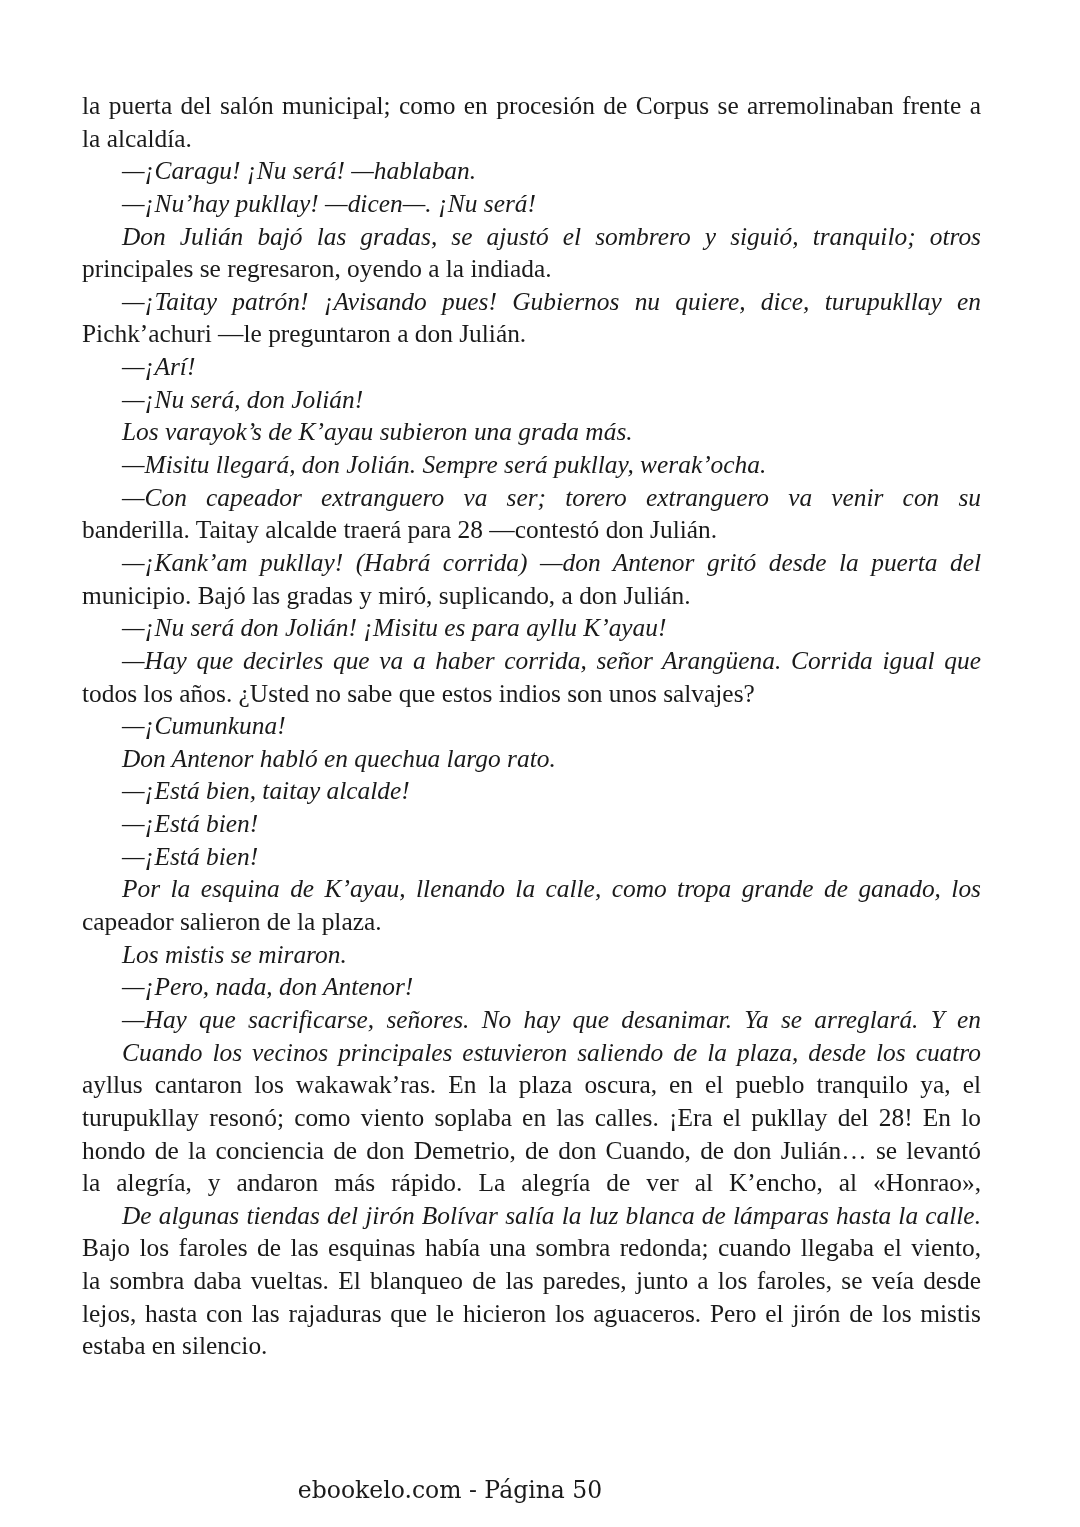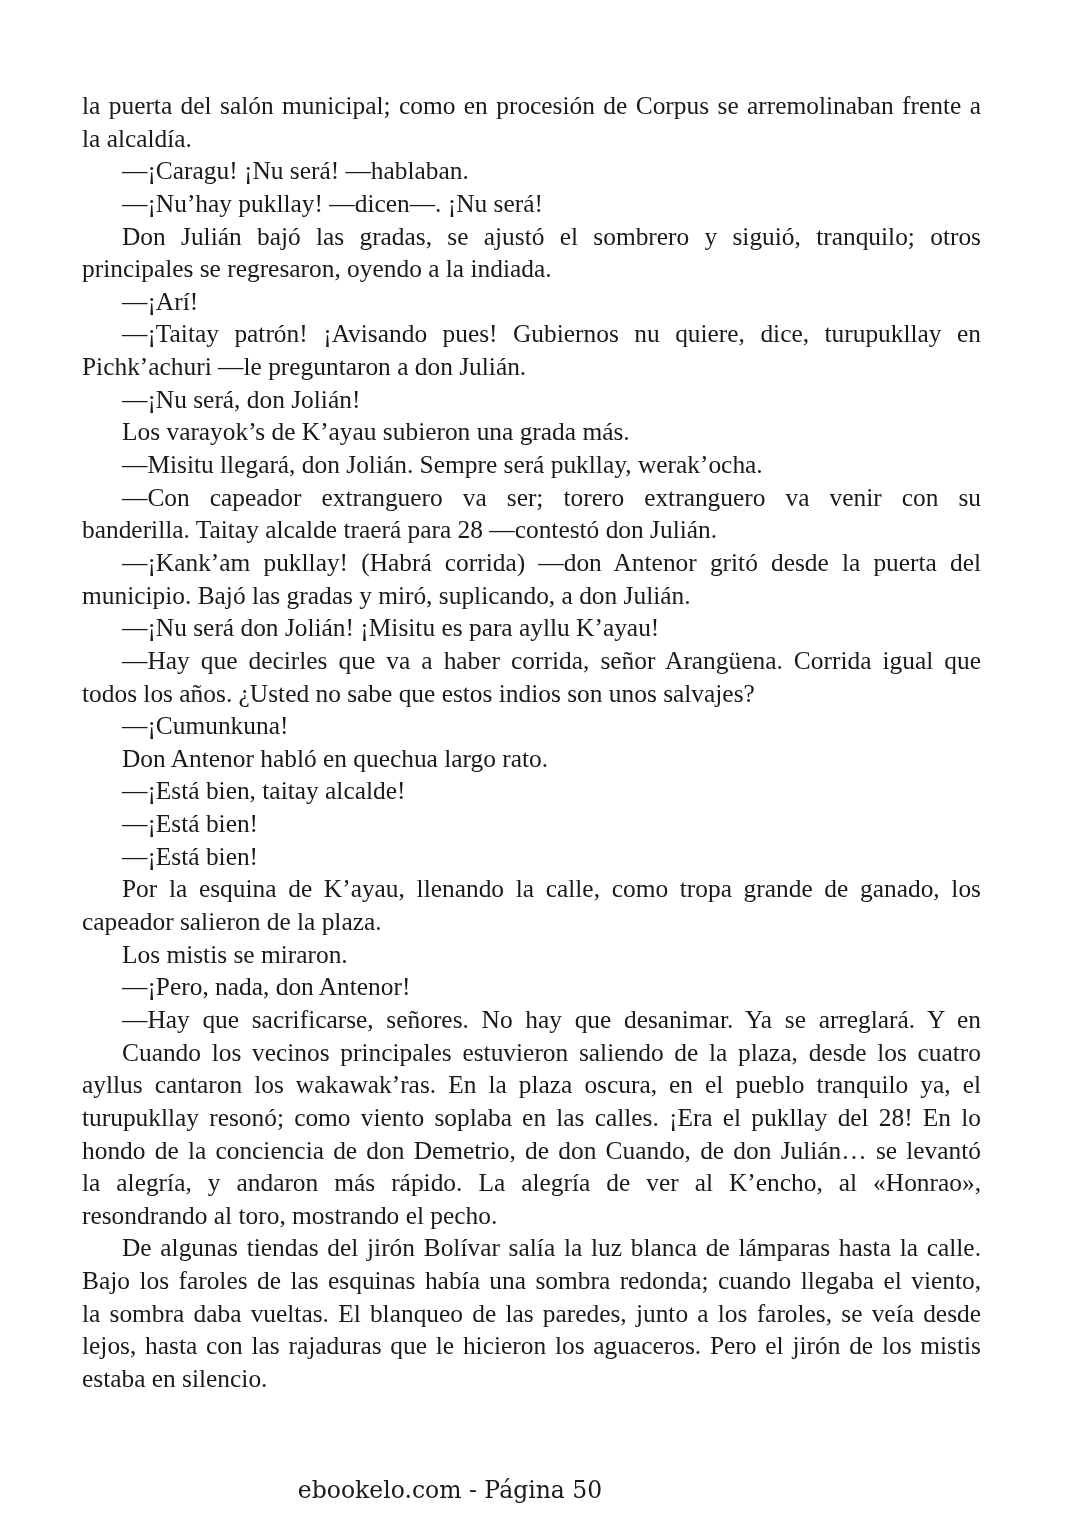--- a/index.html
+++ b/index.html
@@ -28,20 +28,21 @@
     white-space: nowrap;
     overflow: visible;
   }
   .line.just {
     text-align: justify;
     text-align-last: justify;
     white-space: normal;
   }
   .line.indent {
     padding-left: 40px;
+    font-style: italic;
   }
   .footer {
     position: absolute;
     left: 0;
     width: 900px;
     top: 1472px;
     text-align: center;
     font-family: "DejaVu Serif", serif;
     font-size: 23.5px;
     color: #1a1a1a;
@@ -60,25 +61,25 @@
       <div class="line indent">—¡Caragu! ¡Nu será! —hablaban.</div>
     </div>
     <div>
       <div class="line indent">—¡Nu’hay pukllay! —dicen—. ¡Nu será!</div>
     </div>
     <div>
       <div class="line just indent">Don Julián bajó las gradas, se ajustó el sombrero y siguió, tranquilo; otros</div>
       <div class="line">principales se regresaron, oyendo a la indiada.</div>
     </div>
     <div>
-      <div class="line indent">—¡Arí!</div>
+      <div class="line just indent">—¡Taitay patrón! ¡Avisando pues! Gubiernos nu quiere, dice, turupukllay en</div>
+      <div class="line">Pichk’achuri —le preguntaron a don Julián.</div>
     </div>
     <div>
-      <div class="line just indent">—¡Taitay patrón! ¡Avisando pues! Gubiernos nu quiere, dice, turupukllay en</div>
-      <div class="line">Pichk’achuri —le preguntaron a don Julián.</div>
+      <div class="line indent">—¡Arí!</div>
     </div>
     <div>
       <div class="line indent">—¡Nu será, don Jolián!</div>
     </div>
     <div>
       <div class="line indent">Los varayok’s de K’ayau subieron una grada más.</div>
     </div>
     <div>
       <div class="line indent">—Misitu llegará, don Jolián. Sempre será pukllay, werak’ocha.</div>
     </div>
@@ -124,21 +125,20 @@
     </div>
     <div>
       <div class="line just indent">—Hay que sacrificarse, señores. No hay que desanimar. Ya se arreglará. Y en</div>
     </div>
     <div>
       <div class="line just indent">Cuando los vecinos principales estuvieron saliendo de la plaza, desde los cuatro</div>
       <div class="line just">ayllus cantaron los wakawak’ras. En la plaza oscura, en el pueblo tranquilo ya, el</div>
       <div class="line just">turupukllay resonó; como viento soplaba en las calles. ¡Era el pukllay del 28! En lo</div>
       <div class="line just">hondo de la conciencia de don Demetrio, de don Cuando, de don Julián… se levantó</div>
       <div class="line just">la alegría, y andaron más rápido. La alegría de ver al K’encho, al «Honrao»,</div>
-      <div class="line">resondrando al toro, mostrando el pecho.</div>
     </div>
     <div>
       <div class="line just indent">De algunas tiendas del jirón Bolívar salía la luz blanca de lámparas hasta la calle.</div>
       <div class="line just">Bajo los faroles de las esquinas había una sombra redonda; cuando llegaba el viento,</div>
       <div class="line just">la sombra daba vueltas. El blanqueo de las paredes, junto a los faroles, se veía desde</div>
       <div class="line just">lejos, hasta con las rajaduras que le hicieron los aguaceros. Pero el jirón de los mistis</div>
       <div class="line">estaba en silencio.</div>
     </div>
   </div>
 

